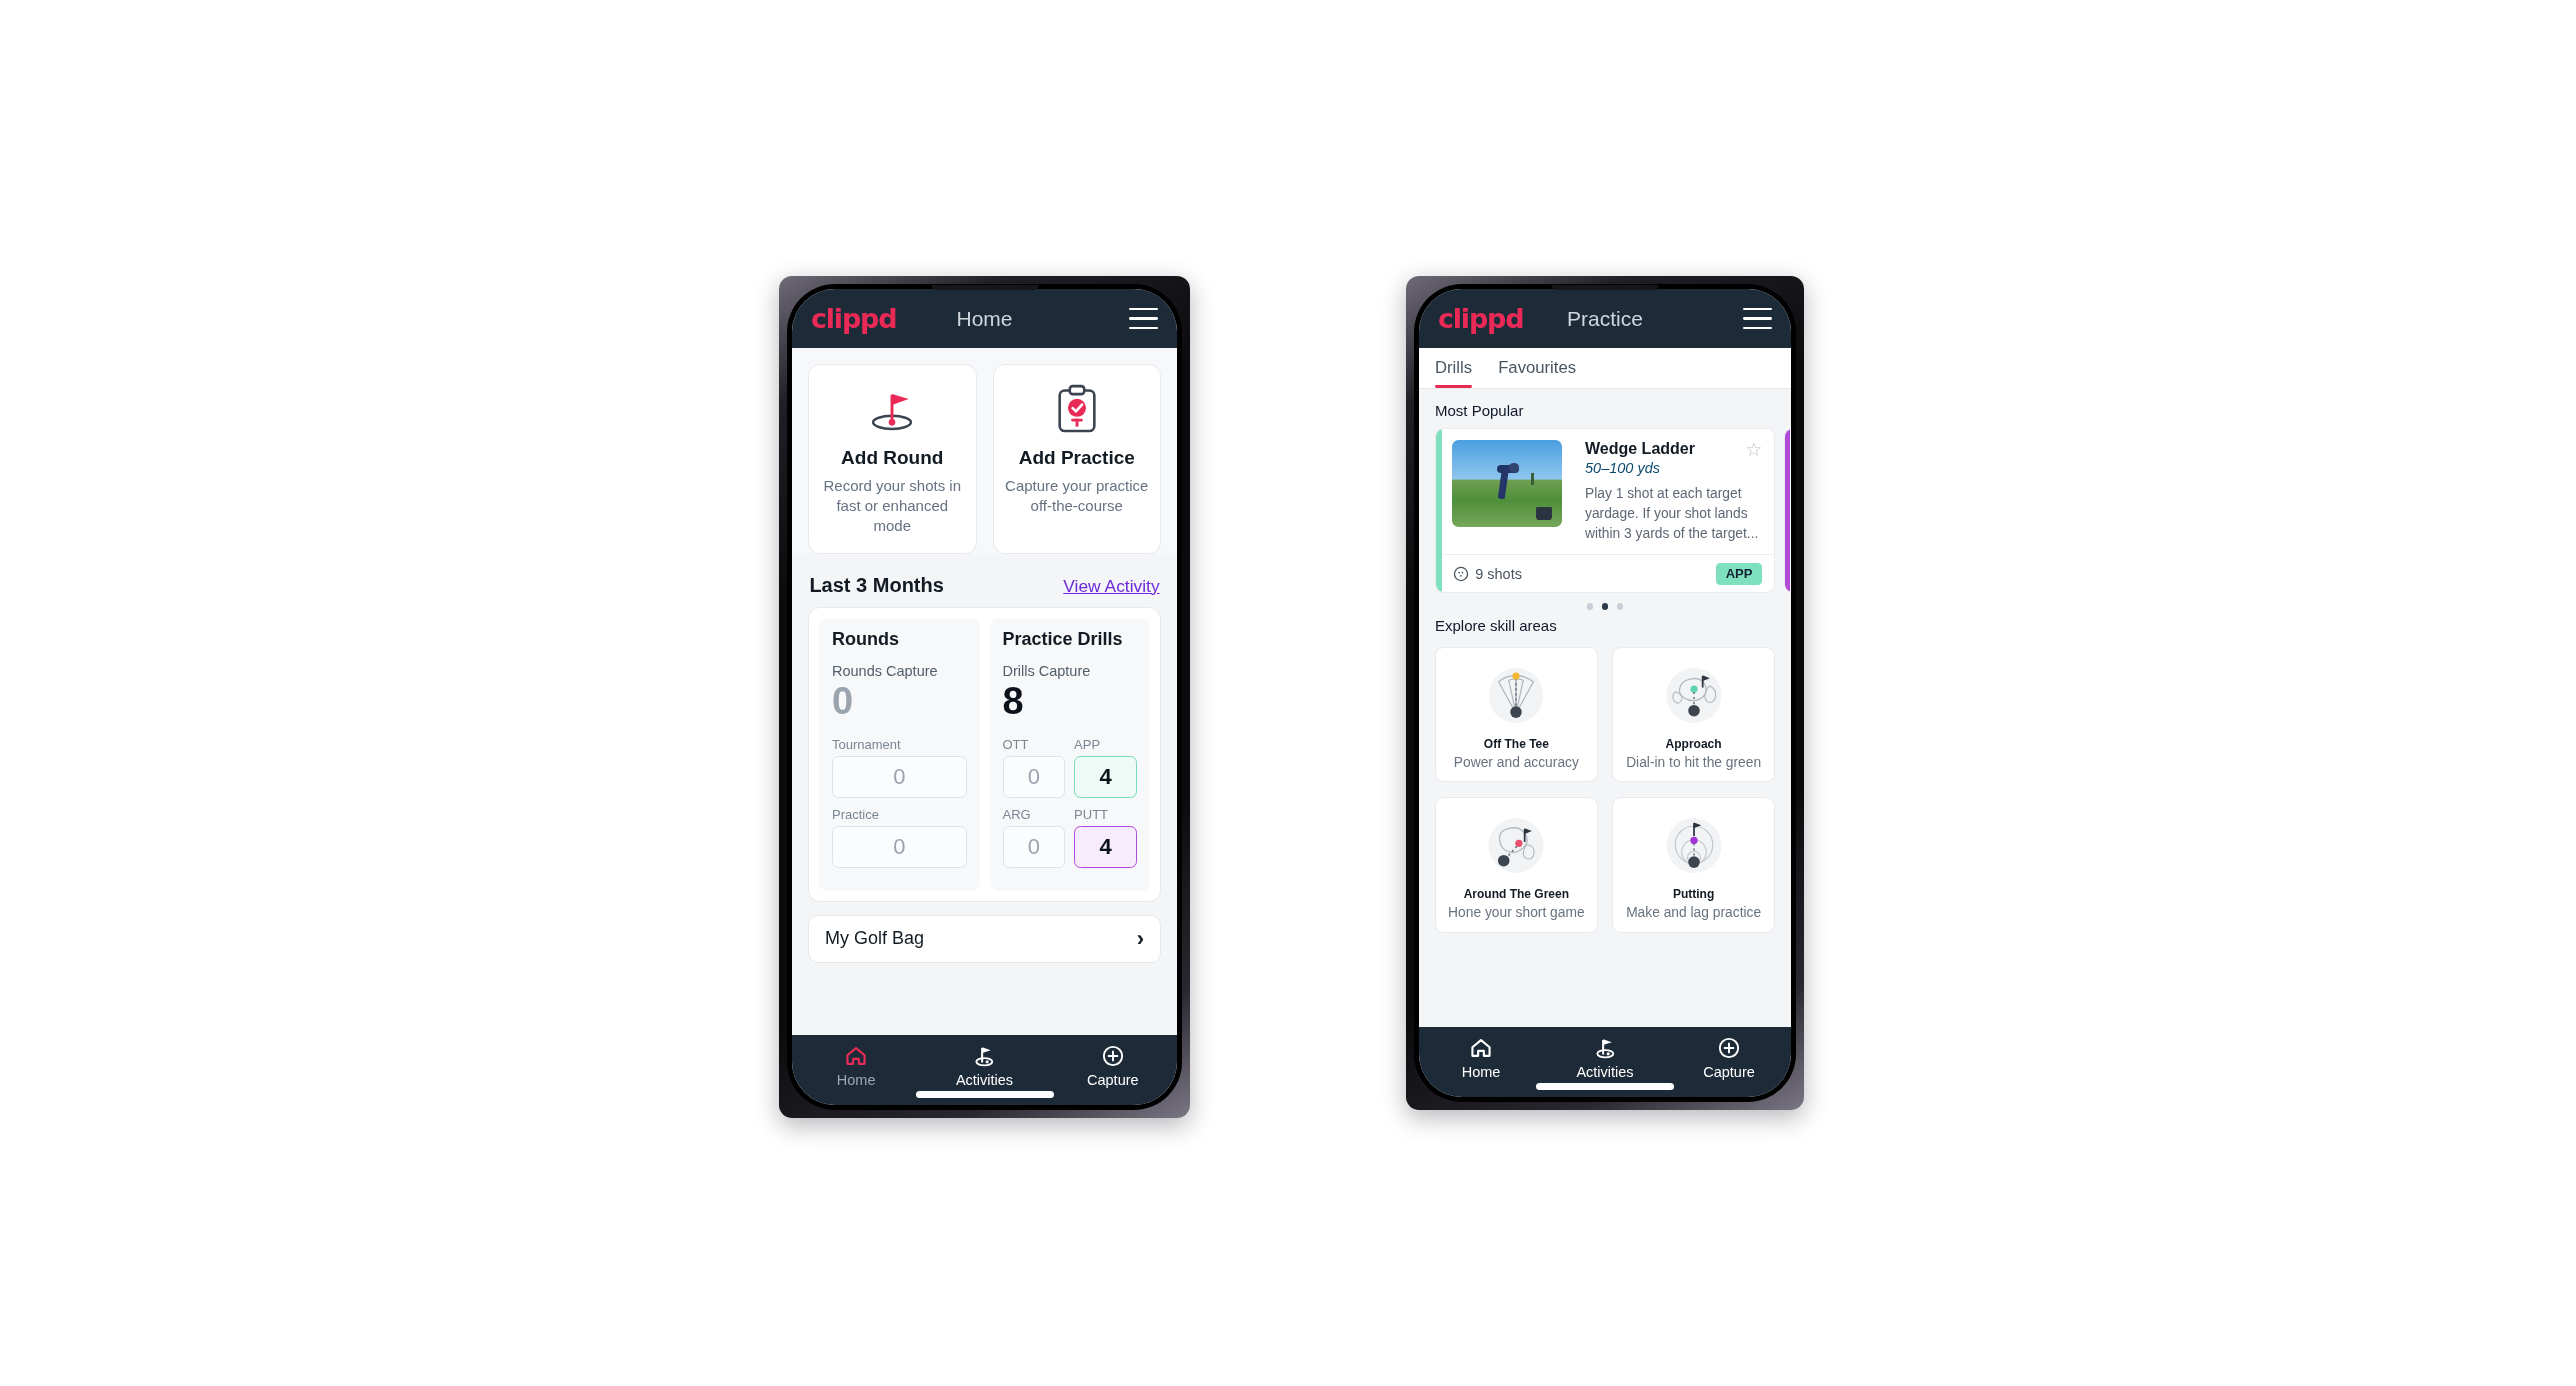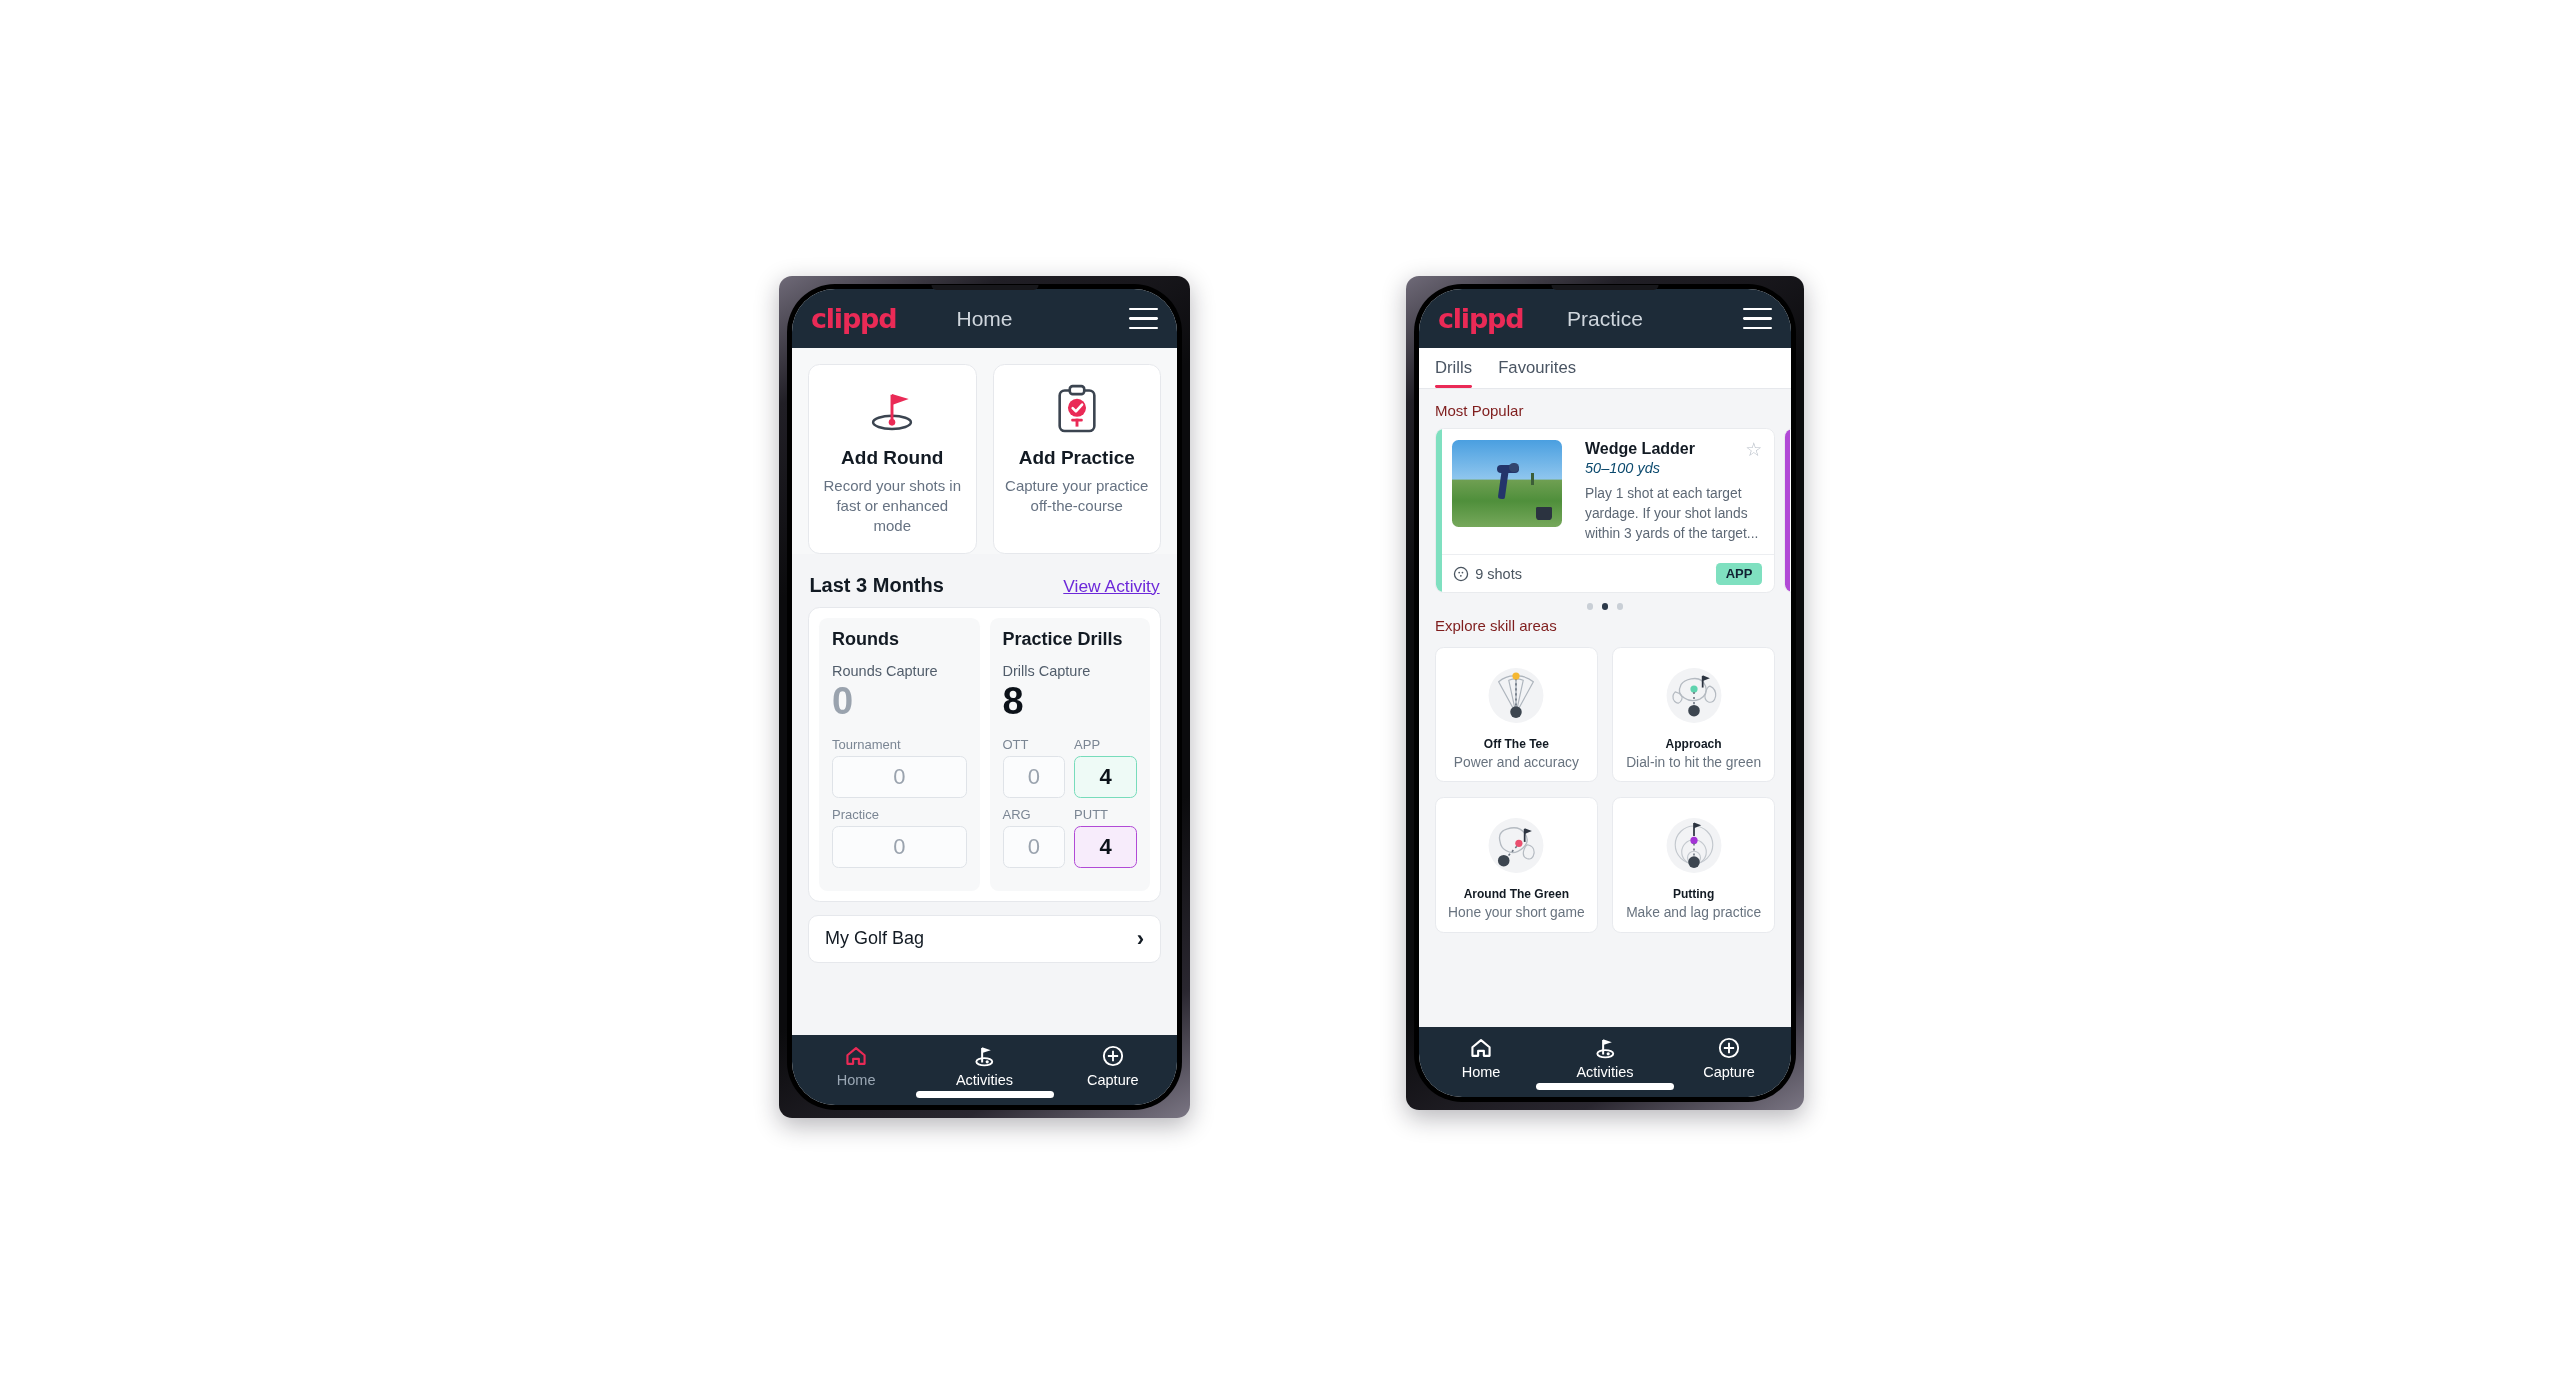--- a/index.html
+++ b/index.html
@@ -110,21 +110,21 @@
     position:absolute;bottom:7.2px;left:50%;transform:translateX(-50%);
     width:138px;height:6.5px;border-radius:3.6px;background:#fff;
   }
 
   
   .tabs{background:#fff;display:flex;padding:0 16px;border-bottom:0.7px solid #e6e8ec;height:41px;box-sizing:border-box;}
   .tab{font-size:16.7px;color:#4a5563;display:flex;align-items:center;padding:0 11.6px 0 0;margin-right:14.5px;position:relative;}
   .tab.active{color:#4a5563;text-align:right;}
   .tab.active:after{content:"";position:absolute;left:0;right:11.6px;bottom:0;height:2.9px;background:#ea2a56;border-radius:1.4px;}
 
-  .sec-lbl{font-size:15px;color:#7f1d1d;padding:13px 16px 8.7px;}
+  .sec-lbl{font-size:15px;color:#0f172a;padding:13px 16px 8.7px;}
   .carousel{position:relative;padding:0 0 0 16px;display:flex;gap:8.7px;}
   .drill-card{
     position:relative;background:#fff;border:0.7px solid #e9ebee;border-radius:8.7px;
     width:340px;flex:0 0 340px;overflow:hidden;box-sizing:border-box;
   }
   .accent{position:absolute;left:0;top:0;bottom:0;width:5.8px;border-radius:8.7px 0 0 8.7px;}
   .drill-body{display:flex;gap:23px;padding:11.6px 11.6px 10px 16px;}
   .thumb{
     width:110px;height:87px;flex:0 0 110px;border-radius:6.5px;overflow:hidden;position:relative;
     background:linear-gradient(#4a9fe0 0%,#8fc6ee 45%,#6f9f52 46%,#4f8f3b 70%,#76a85b 100%);

